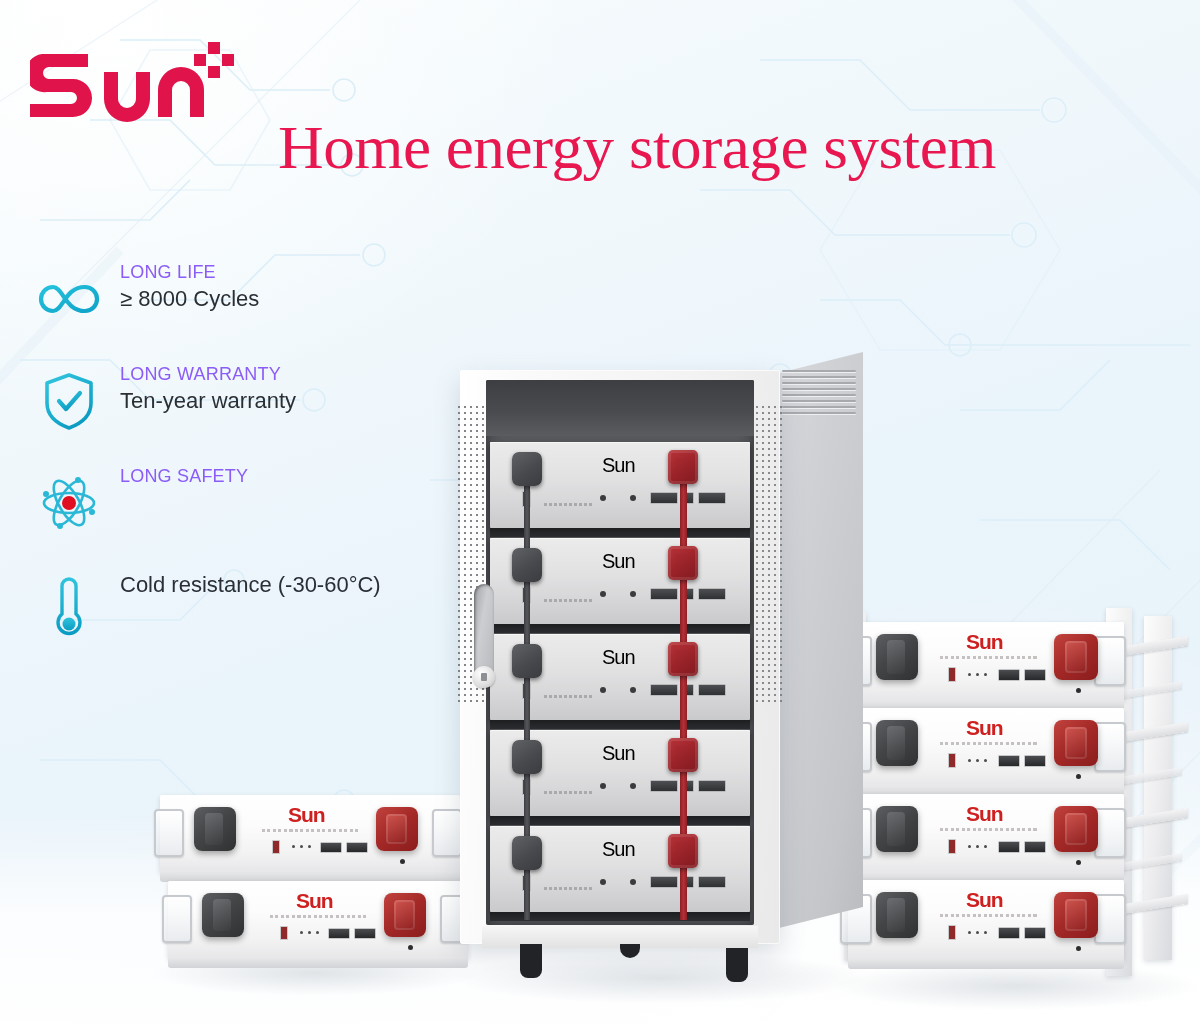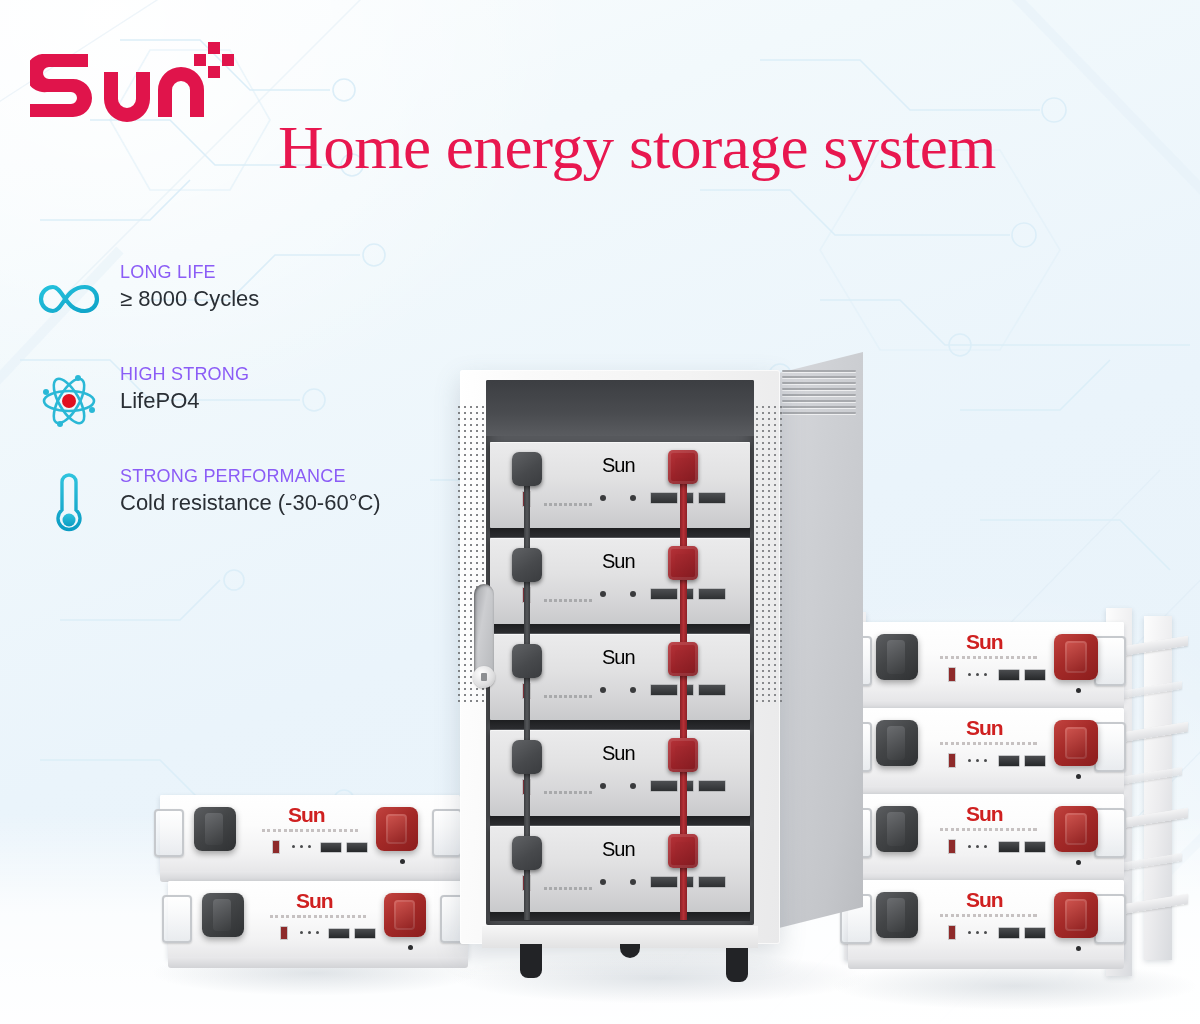--- a/index.html
+++ b/index.html
@@ -342,59 +342,71 @@
           <stop offset="0" stop-color="#25c2dd"></stop>
               <stop offset="1" stop-color="#0fa3c8"></stop>
         </linearGradient>
           </defs>
         <path d="M17 21 a12 12 0 1 0 0 24 c10 0 12 -24 32 -24 a12 12 0 1 1 0 24 c-20 0 -22 -24 -32 -24 z" fill="none" stroke="url(#gInf)" stroke-width="4.2"></path>
       </svg>
       <div class="ftitle">LONG LIFE</div>
       <div class="fsub">≥ 8000 Cycles</div>
     </div>
 
+    <div class="feature">
+      <svg class="ficon" viewBox="0 0 66 66">
+        <defs>
+            <linearGradient id="gSh" x1="0" y1="0" x2="0.6" y2="1">
+          <stop offset="0" stop-color="#31c6df"></stop>
+              <stop offset="1" stop-color="#0c9cc2"></stop>
+        </linearGradient>
+          </defs>
+        <path d="M33 7 L55 15 v20 c0 14 -11 21 -22 25 C22 56 11 49 11 35 V15 Z" fill="none" stroke="url(#gSh)" stroke-width="3.6" stroke-linejoin="round"></path>
+        <path d="M23 33 l7 8 l14 -16" fill="none" stroke="url(#gSh)" stroke-width="4.2" stroke-linecap="round" stroke-linejoin="round"></path>
+      </svg>
+      <div class="ftitle">LONG WARRANTY</div>
+      <div class="fsub">Ten-year warranty</div>
+    </div>
 
     <div class="feature">
       <svg class="ficon" viewBox="0 0 66 66">
         <g fill="none" stroke="#2ab8d6" stroke-width="2.6">
           <ellipse cx="33" cy="33" rx="25" ry="10"></ellipse>
           <ellipse cx="33" cy="33" rx="25" ry="10" transform="rotate(60 33 33)"></ellipse>
           <ellipse cx="33" cy="33" rx="25" ry="10" transform="rotate(120 33 33)"></ellipse>
         </g>
         <g fill="#2ab8d6">
           <circle cx="10" cy="24" r="3"></circle>
             <circle cx="56" cy="42" r="3"></circle>
           <circle cx="42" cy="10" r="3"></circle>
             <circle cx="24" cy="56" r="3"></circle>
         </g>
         <circle cx="33" cy="33" r="7" fill="#e01020"></circle>
       </svg>
-      <div class="ftitle">HIGH STRONG</div>
-      <div class="fsub">LifePO4</div>
+      <div class="ftitle">LONG SAFETY</div>
     </div>
 
     <div class="feature">
       <svg class="ficon" viewBox="0 0 66 66">
         <defs>
             <linearGradient id="gTh" x1="0" y1="0" x2="0" y2="1">
           <stop offset="0" stop-color="#2fc3dd"></stop>
               <stop offset="1" stop-color="#0b9cc3"></stop>
         </linearGradient>
           </defs>
         <path d="M26 12 a7 7 0 0 1 14 0 v28 a11 11 0 1 1 -14 0 Z" fill="none" stroke="url(#gTh)" stroke-width="3.4"></path>
         <path d="M33 22 v24" stroke="url(#gTh)" stroke-width="4" stroke-linecap="round" fill="none"></path>
         <circle cx="33" cy="50" r="6.5" fill="url(#gTh)"></circle>
         <g stroke="url(#gTh)" stroke-width="2.8" stroke-linecap="round">
           <path d="M46 17 h8"></path>
             <path d="M46 25 h8"></path>
             <path d="M46 33 h8"></path>
             <path d="M46 41 h8"></path>
         </g>
       </svg>
-      <div class="ftitle">STRONG PERFORMANCE</div>
       <div class="fsub">Cold resistance (-30-60°C)</div>
     </div>
   </div>
 
   <div class="shadow-soft" style="left:150px; top:950px; width:330px; height:46px;"></div>
 
   <div style="position:absolute; left:160px; top:795px;">
 
     <div class="s-side" style="left:290px; top:-10px; width:58px; height:158px; clip-path:polygon(0% 8%,100% 0%,100% 92%,0% 100%);"></div>
 

